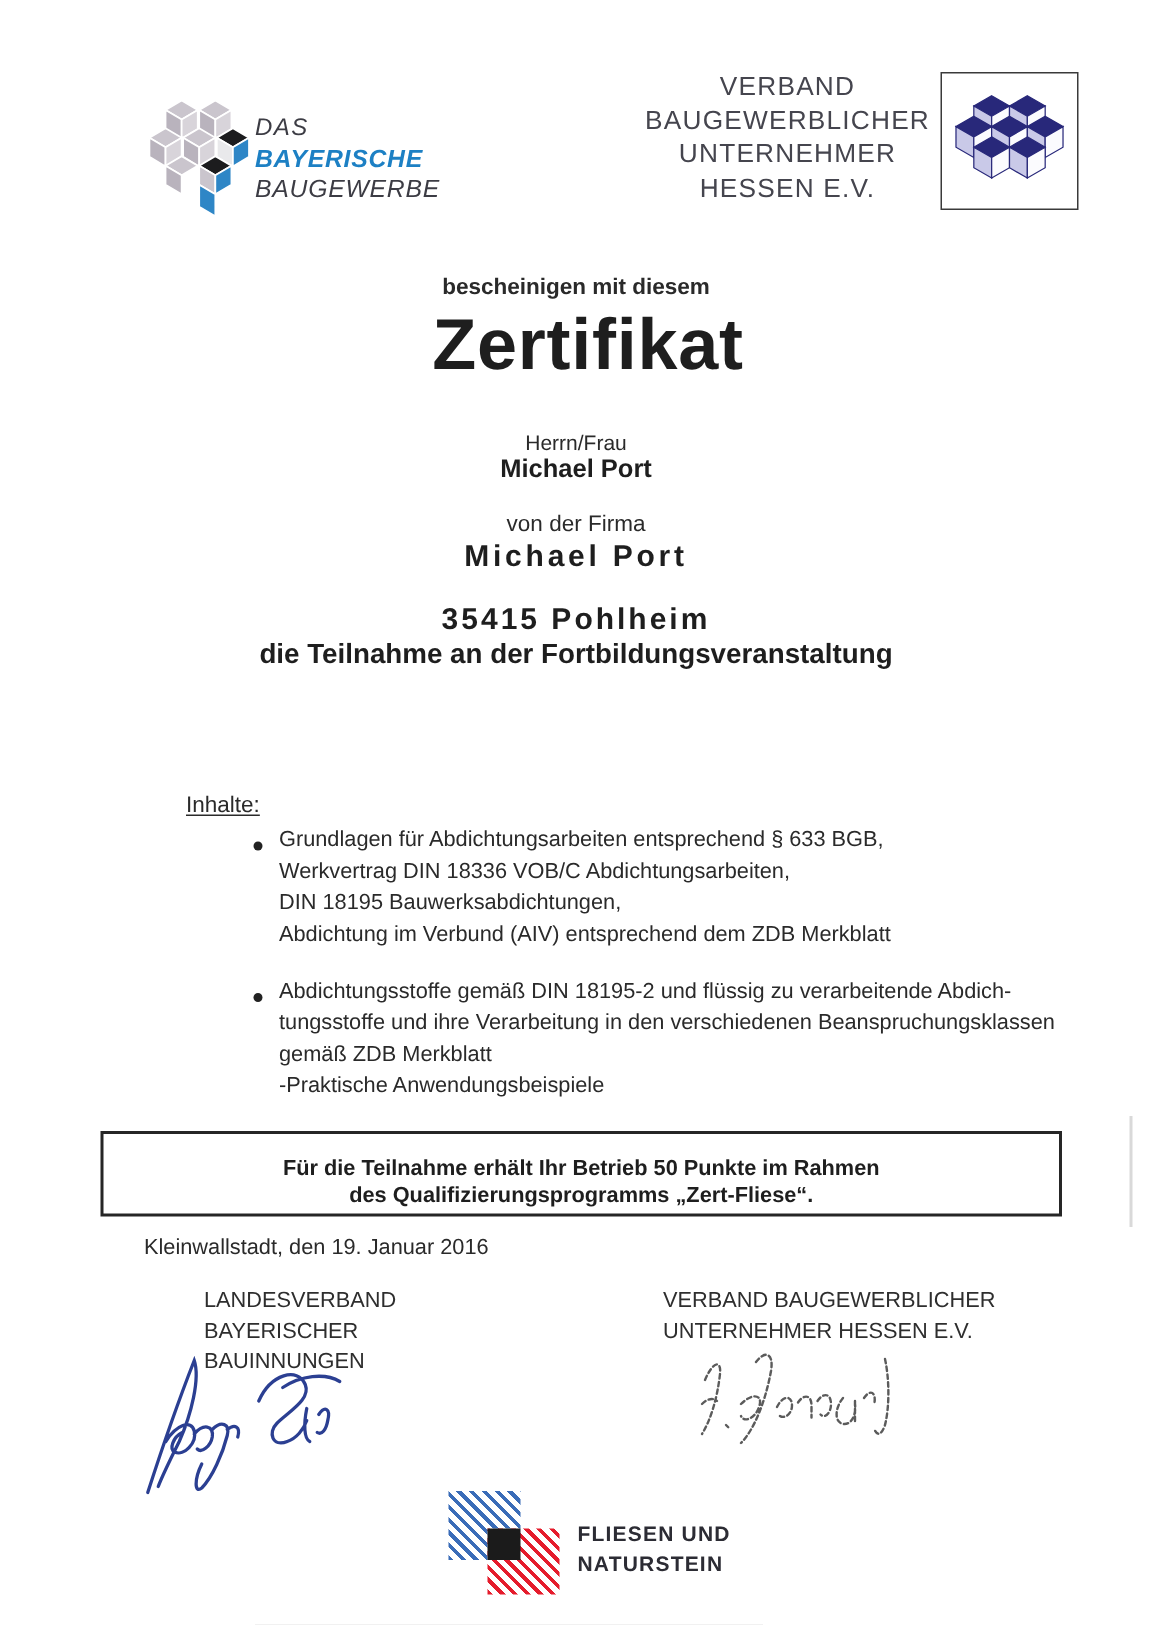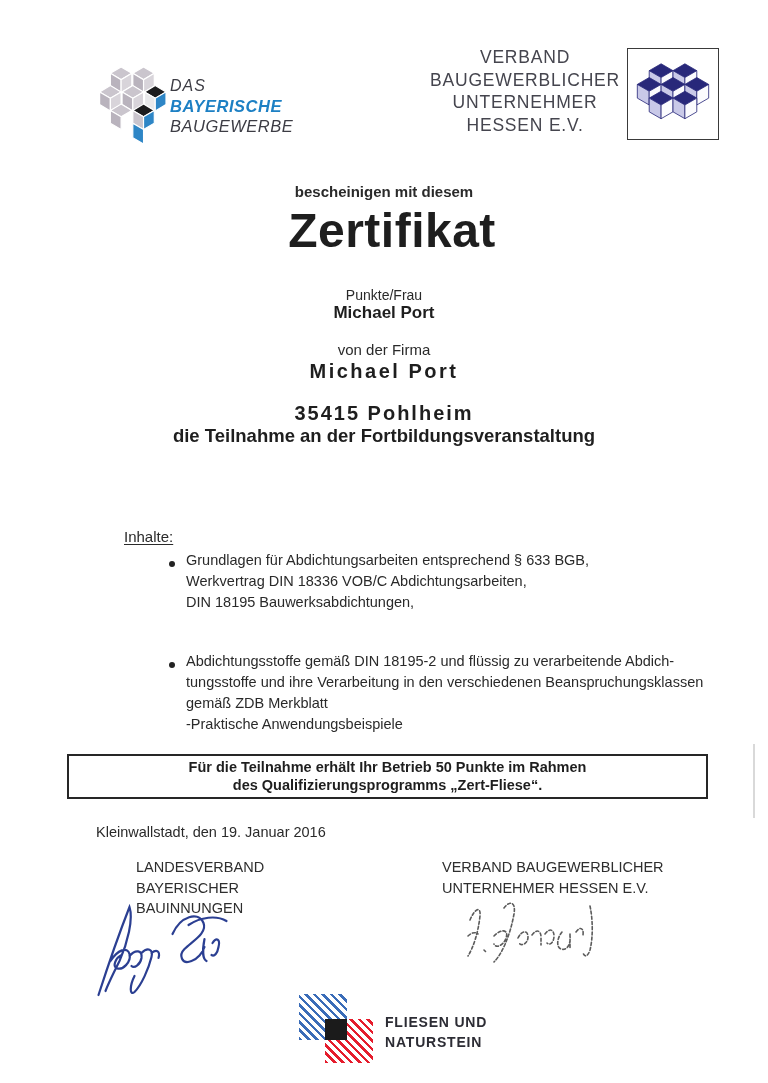--- a/index.html
+++ b/index.html
@@ -33,21 +33,21 @@
   .inhalte{left:124px;top:528px;font-size:15px;text-decoration:underline;text-underline-offset:2px;}
   .bullet-dot{width:6px;height:6px;border-radius:50%;background:#222;}
   .dot1{left:169px;top:561px;}
   .dot2{left:169px;top:662px;}
   .bullet-lines{left:186px;font-size:14.5px;line-height:21px;white-space:nowrap;}
   .b1{top:550px;}
   .b2{top:651px;}
   
   .points-box{left:67px;top:754px;width:637px;height:38px;border:2px solid #262626;
     text-align:center;font-size:14.5px;font-weight:bold;line-height:17.5px;
-    padding-top:3px;color:#1e1e1e;}
+    padding-top:15px;color:#1e1e1e;}
   .date-line{left:96px;top:824px;font-size:14.5px;}
   
   .org-block{font-size:14.5px;line-height:20.5px;color:#2e2e2e;}
   .org-left{left:96px;top:857px;margin-left:40px;}
   .org-right{left:442px;top:857px;}
   .sig-left{left:82px;top:898px;}
   .sig-right{left:448px;top:892px;}
   
   .sq-blue{left:299px;top:994px;width:48px;height:46px;
     background:repeating-linear-gradient(45deg,#3a6cb8 0 2.5px,#ffffff 2.5px 6px);}
@@ -140,34 +140,35 @@
           <polygon points="60,44 73,51.5 60,59 47,51.5" fill="#28287a"></polygon>
           <polygon points="47,51.5 60,59 60,74 47,66.5" fill="#c9c9e8"></polygon>
           <polygon points="73,51.5 60,59 60,74 73,66.5" fill="#fbfbfe"></polygon>
         </g>
       </g>
     </svg>
   </div>
 
   <div class="abs center intro">bescheinigen mit diesem</div>
   <div class="abs center title">Zertifikat</div>
-  <div class="abs center salutation">Punkte/Frau</div>
+  <div class="abs center salutation">Herrn/Frau</div>
   <div class="abs center recipient">Michael Port</div>
   <div class="abs center firm-label">von der Firma</div>
   <div class="abs center firm-name">Michael Port</div>
   <div class="abs center firm-city">35415 Pohlheim</div>
   <div class="abs center participation">die Teilnahme an der Fortbildungsveranstaltung</div>
 
   <div class="abs inhalte">Inhalte:</div>
 
   <div class="abs bullet-dot dot1"></div>
   <div class="abs bullet-lines b1">
     <div>Grundlagen für Abdichtungsarbeiten entsprechend § 633 BGB,</div>
     <div>Werkvertrag DIN 18336 VOB/C Abdichtungsarbeiten,</div>
     <div>DIN 18195 Bauwerksabdichtungen,</div>
+    <div>Abdichtung im Verbund (AIV) entsprechend dem ZDB Merkblatt</div>
   </div>
 
   <div class="abs bullet-dot dot2"></div>
   <div class="abs bullet-lines b2">
     <div>Abdichtungsstoffe gemäß DIN 18195-2 und flüssig zu verarbeitende Abdich-</div>
     <div>tungsstoffe und ihre Verarbeitung in den verschiedenen Beanspruchungsklassen</div>
     <div>gemäß ZDB Merkblatt</div>
     <div>-Praktische Anwendungsbeispiele</div>
   </div>
 

